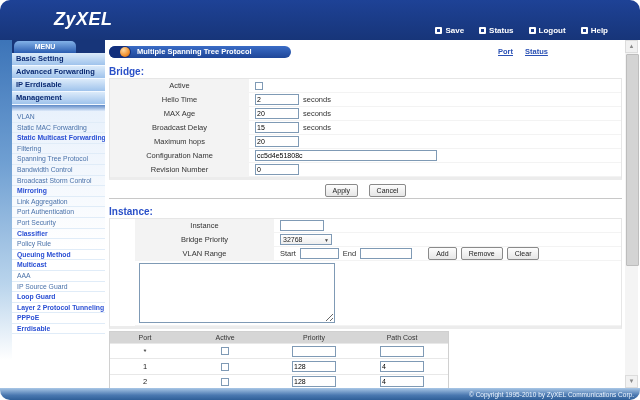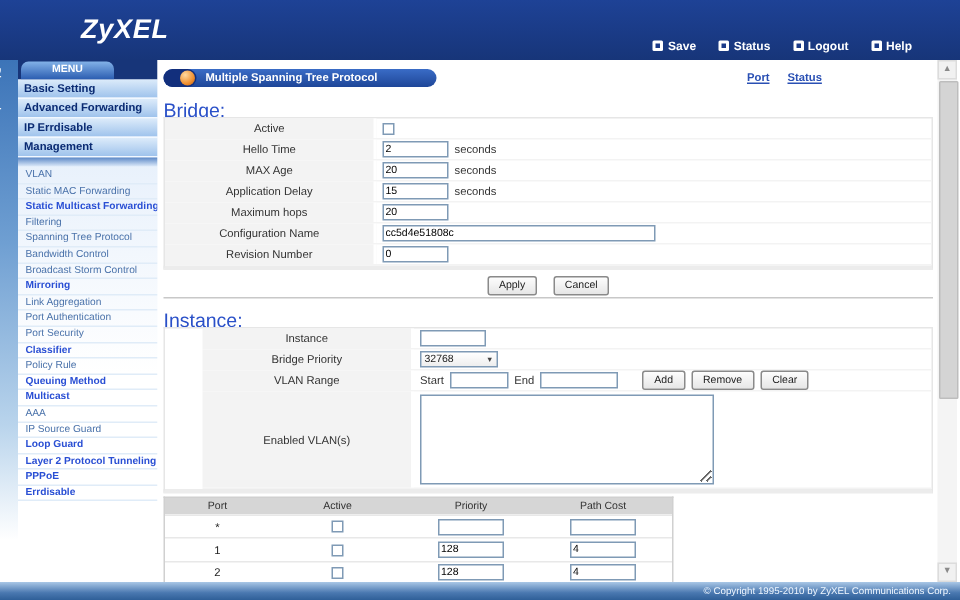--- a/index.html
+++ b/index.html
@@ -1,17 +1,17 @@
 <!DOCTYPE html>
 <html><head>
 <meta charset="utf-8">
 <style>
   html,body{margin:0;padding:0;background:#fff;}
   .screen{position:relative;width:640px;height:400px;overflow:hidden;background:#fff;
-          font-family:"Liberation Sans",sans-serif;}
+          font-family:"Liberation Sans",sans-serif;border-radius:10px;}
 
   
   .header{position:absolute;left:0;top:0;width:640px;height:40px;
           background:linear-gradient(180deg,#1e4296 0%,#173579 100%);}
   .logo{position:absolute;left:54px;top:9px;color:#fff;font-size:18px;font-weight:bold;
         font-style:italic;letter-spacing:.5px;}
   .topnav{position:absolute;right:32px;top:26px;display:flex;gap:15px;}
   .nav-item{display:flex;align-items:center;gap:3px;color:#fff;font-size:8px;font-weight:bold;cursor:pointer;}
   .nav-ico{width:7px;height:7px;background:#fff;border-radius:1px;display:inline-block;position:relative;}
   .nav-ico::after{content:"";position:absolute;left:2px;top:2px;width:3px;height:3px;background:#1a3a88;}
@@ -44,21 +44,21 @@
   
   .content{position:absolute;left:105px;top:40px;width:520px;height:348px;background:#fff;overflow:hidden;}
   .title-pill{position:absolute;left:4px;top:6px;width:182px;height:12px;border-radius:6px;
               background:linear-gradient(180deg,#3a6cc6 0%,#1e4698 100%);
               color:#fff;font-size:7.5px;font-weight:bold;line-height:12px;padding-left:28px;box-sizing:border-box;}
   .pill-cap{position:absolute;left:0;top:0;width:22px;height:12px;background:#122f7c;border-radius:6px;}
   .pill-ball{position:absolute;left:11px;top:1px;width:10px;height:10px;border-radius:50%;
              background:radial-gradient(circle at 35% 30%,#ffd9a0,#f09030 60%,#b85a10);}
   .top-links{position:absolute;left:393px;top:7px;display:flex;gap:12px;}
   .top-link{color:#2a50b4;font-size:7.5px;font-weight:bold;text-decoration:underline;cursor:pointer;}
-  .sec-heading{position:absolute;left:4px;color:#2a50c8;font-size:13px;font-weight:normal;}
+  .sec-heading{position:absolute;left:4px;color:#2a50c8;font-size:10px;font-weight:bold;}
   .h-bridge{top:26px;}
   .h-instance{top:166px;}
 
   .ftable{position:absolute;left:4px;width:513px;border:1px solid #e6e6e6;border-bottom:3px solid #ececec;
           box-sizing:border-box;background:#fff;}
   .t-bridge{top:38px;}
   .t-instance{top:178px;padding-left:25px;}
   .frow{display:flex;align-items:stretch;border-bottom:1px solid #f3f3f3;min-height:13px;}
   .flabel{width:139px;background:#f3f3f3;text-align:center;font-size:7.5px;color:#333;
           border-right:2px solid #fff;display:flex;align-items:center;justify-content:center;}
@@ -205,21 +205,21 @@
         </div>
       </div>
       <div class="frow">
         <div class="flabel">MAX Age</div>
         <div class="fvalue">
           <input type="text" class="w40" value="20" style="">
           <span>seconds</span>
         </div>
       </div>
       <div class="frow">
-        <div class="flabel">Application Delay</div>
+        <div class="flabel">Broadcast Delay</div>
         <div class="fvalue">
           <input type="text" class="w40" value="15" style="">
           <span>seconds</span>
         </div>
       </div>
       <div class="frow">
         <div class="flabel">Maximum hops</div>
         <div class="fvalue">
           <input type="text" class="w40" value="20" style="">
         </div>
@@ -269,21 +269,20 @@
           <span>Start</span>
           <input type="text" class="w35" value="" style="">
           <span>End</span>
           <input type="text" class="w48" value="" style="">
           <button class="btn gapL">Add</button>
           <button class="btn">Remove</button>
           <button class="btn">Clear</button>
         </div>
       </div>
       <div class="frow">
-        <div class="flabel">Enabled VLAN(s)</div>
         <div class="fvalue">
           <textarea style=""></textarea>
         </div>
       </div>
     </div>
 
     <div class="ptable">
       <div class="phead">
         <div class="pc1">Port</div>
         <div class="pc2">Active</div>

